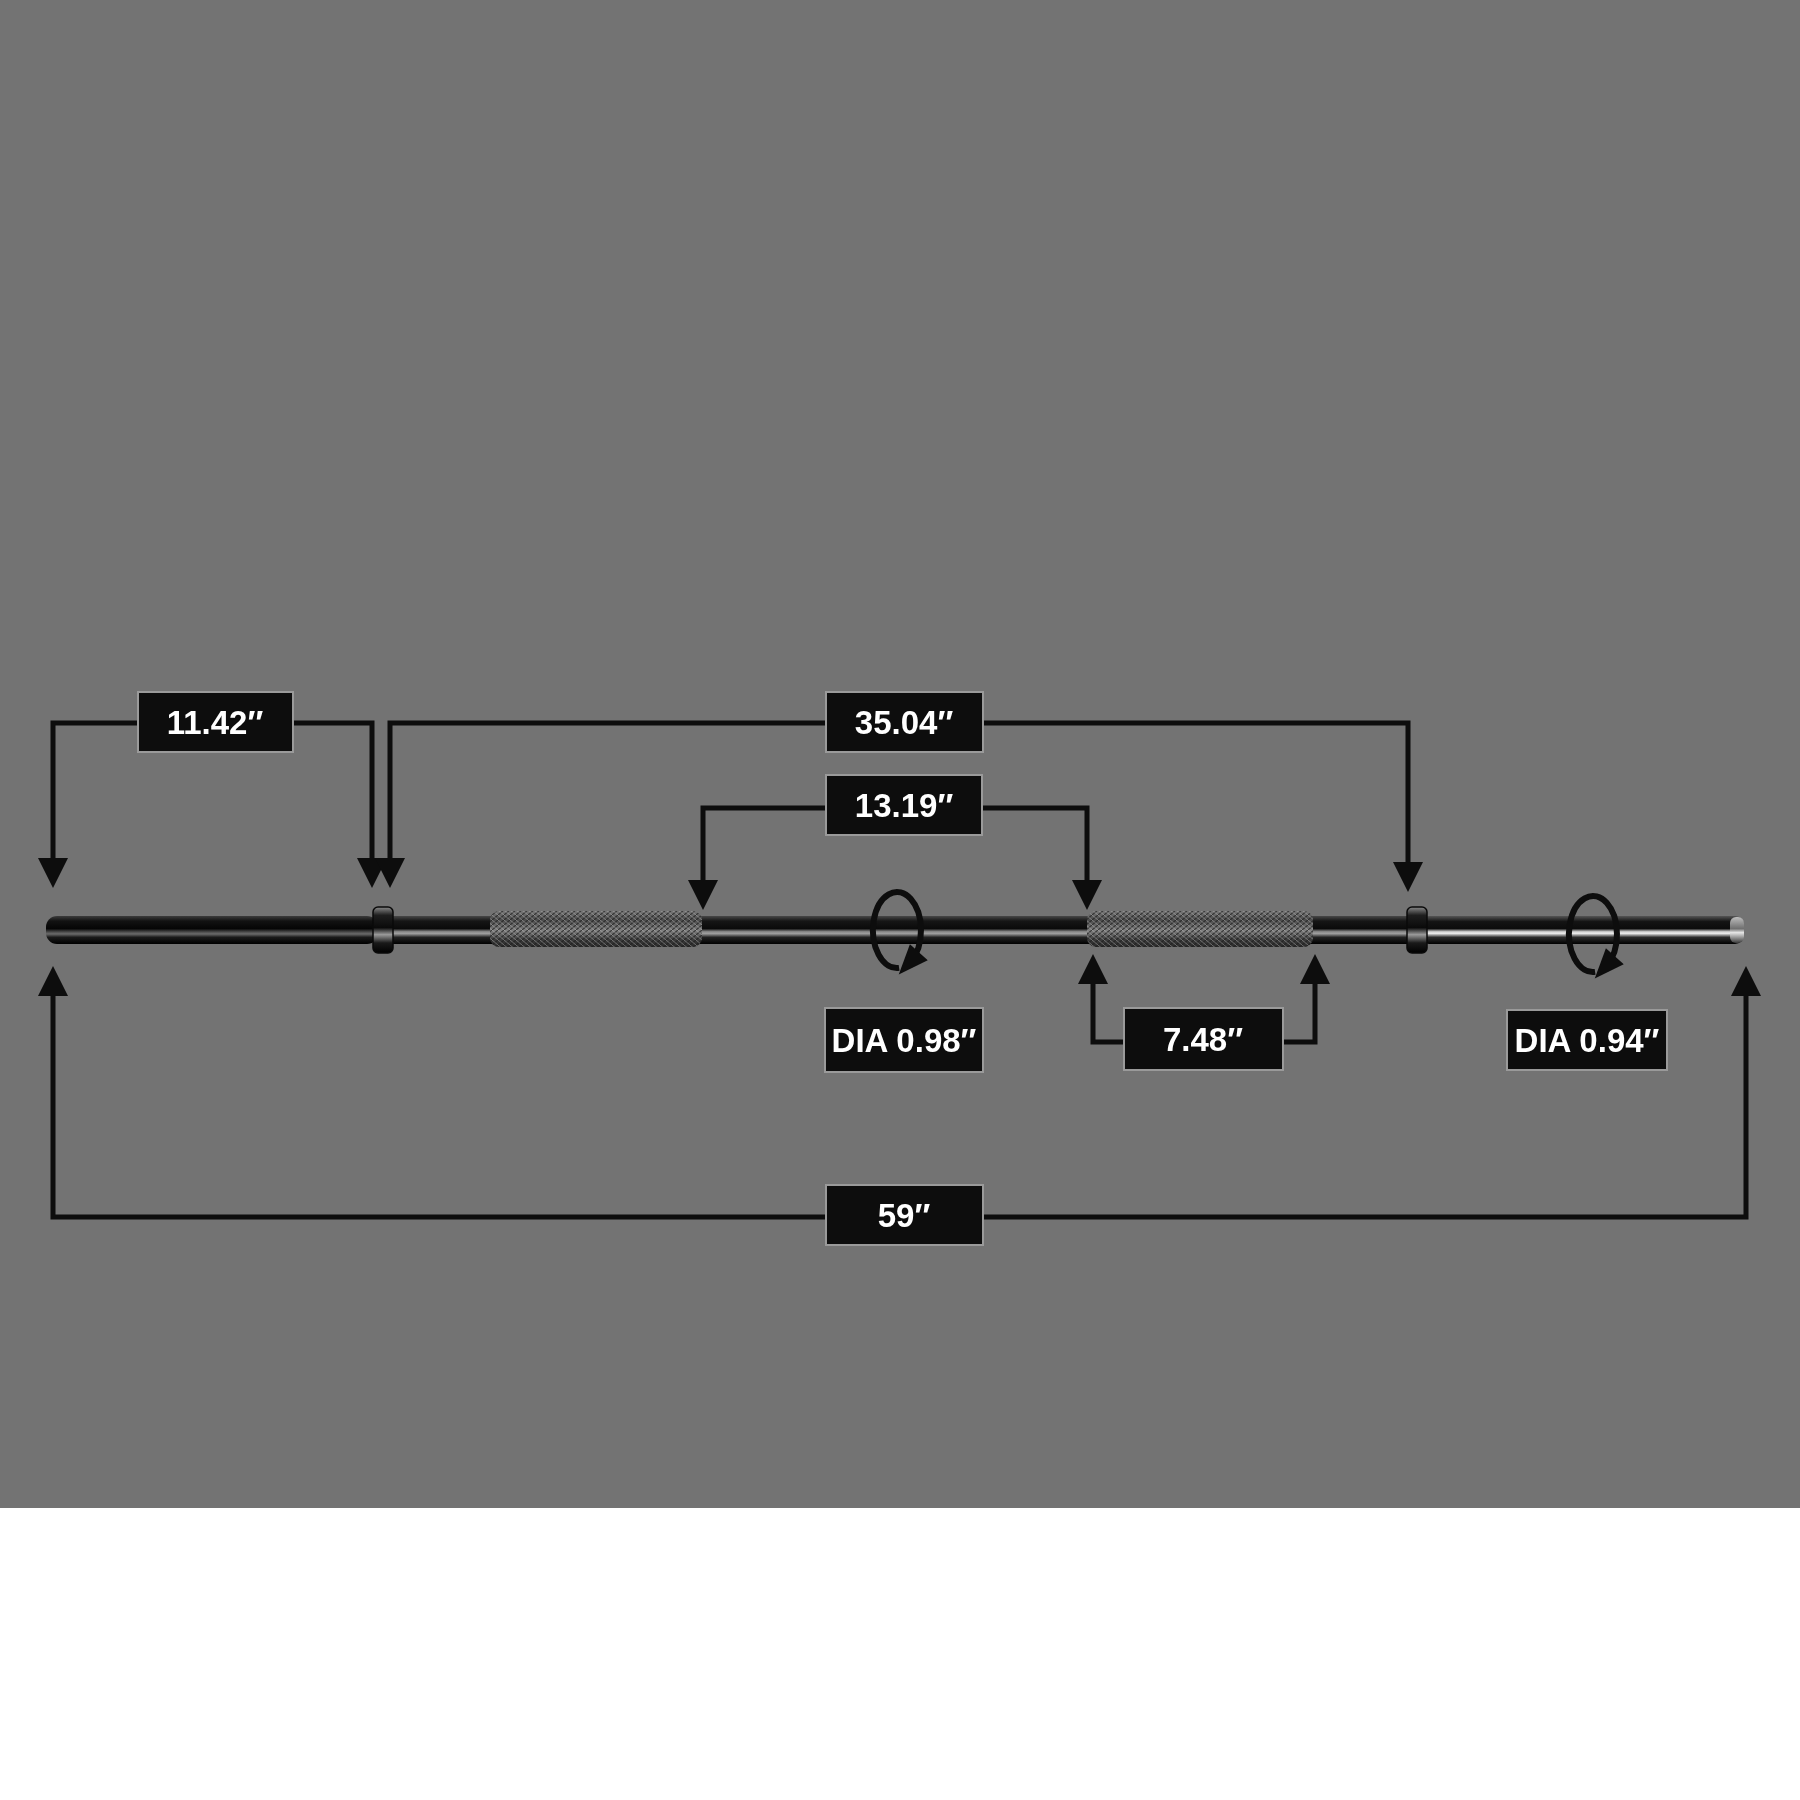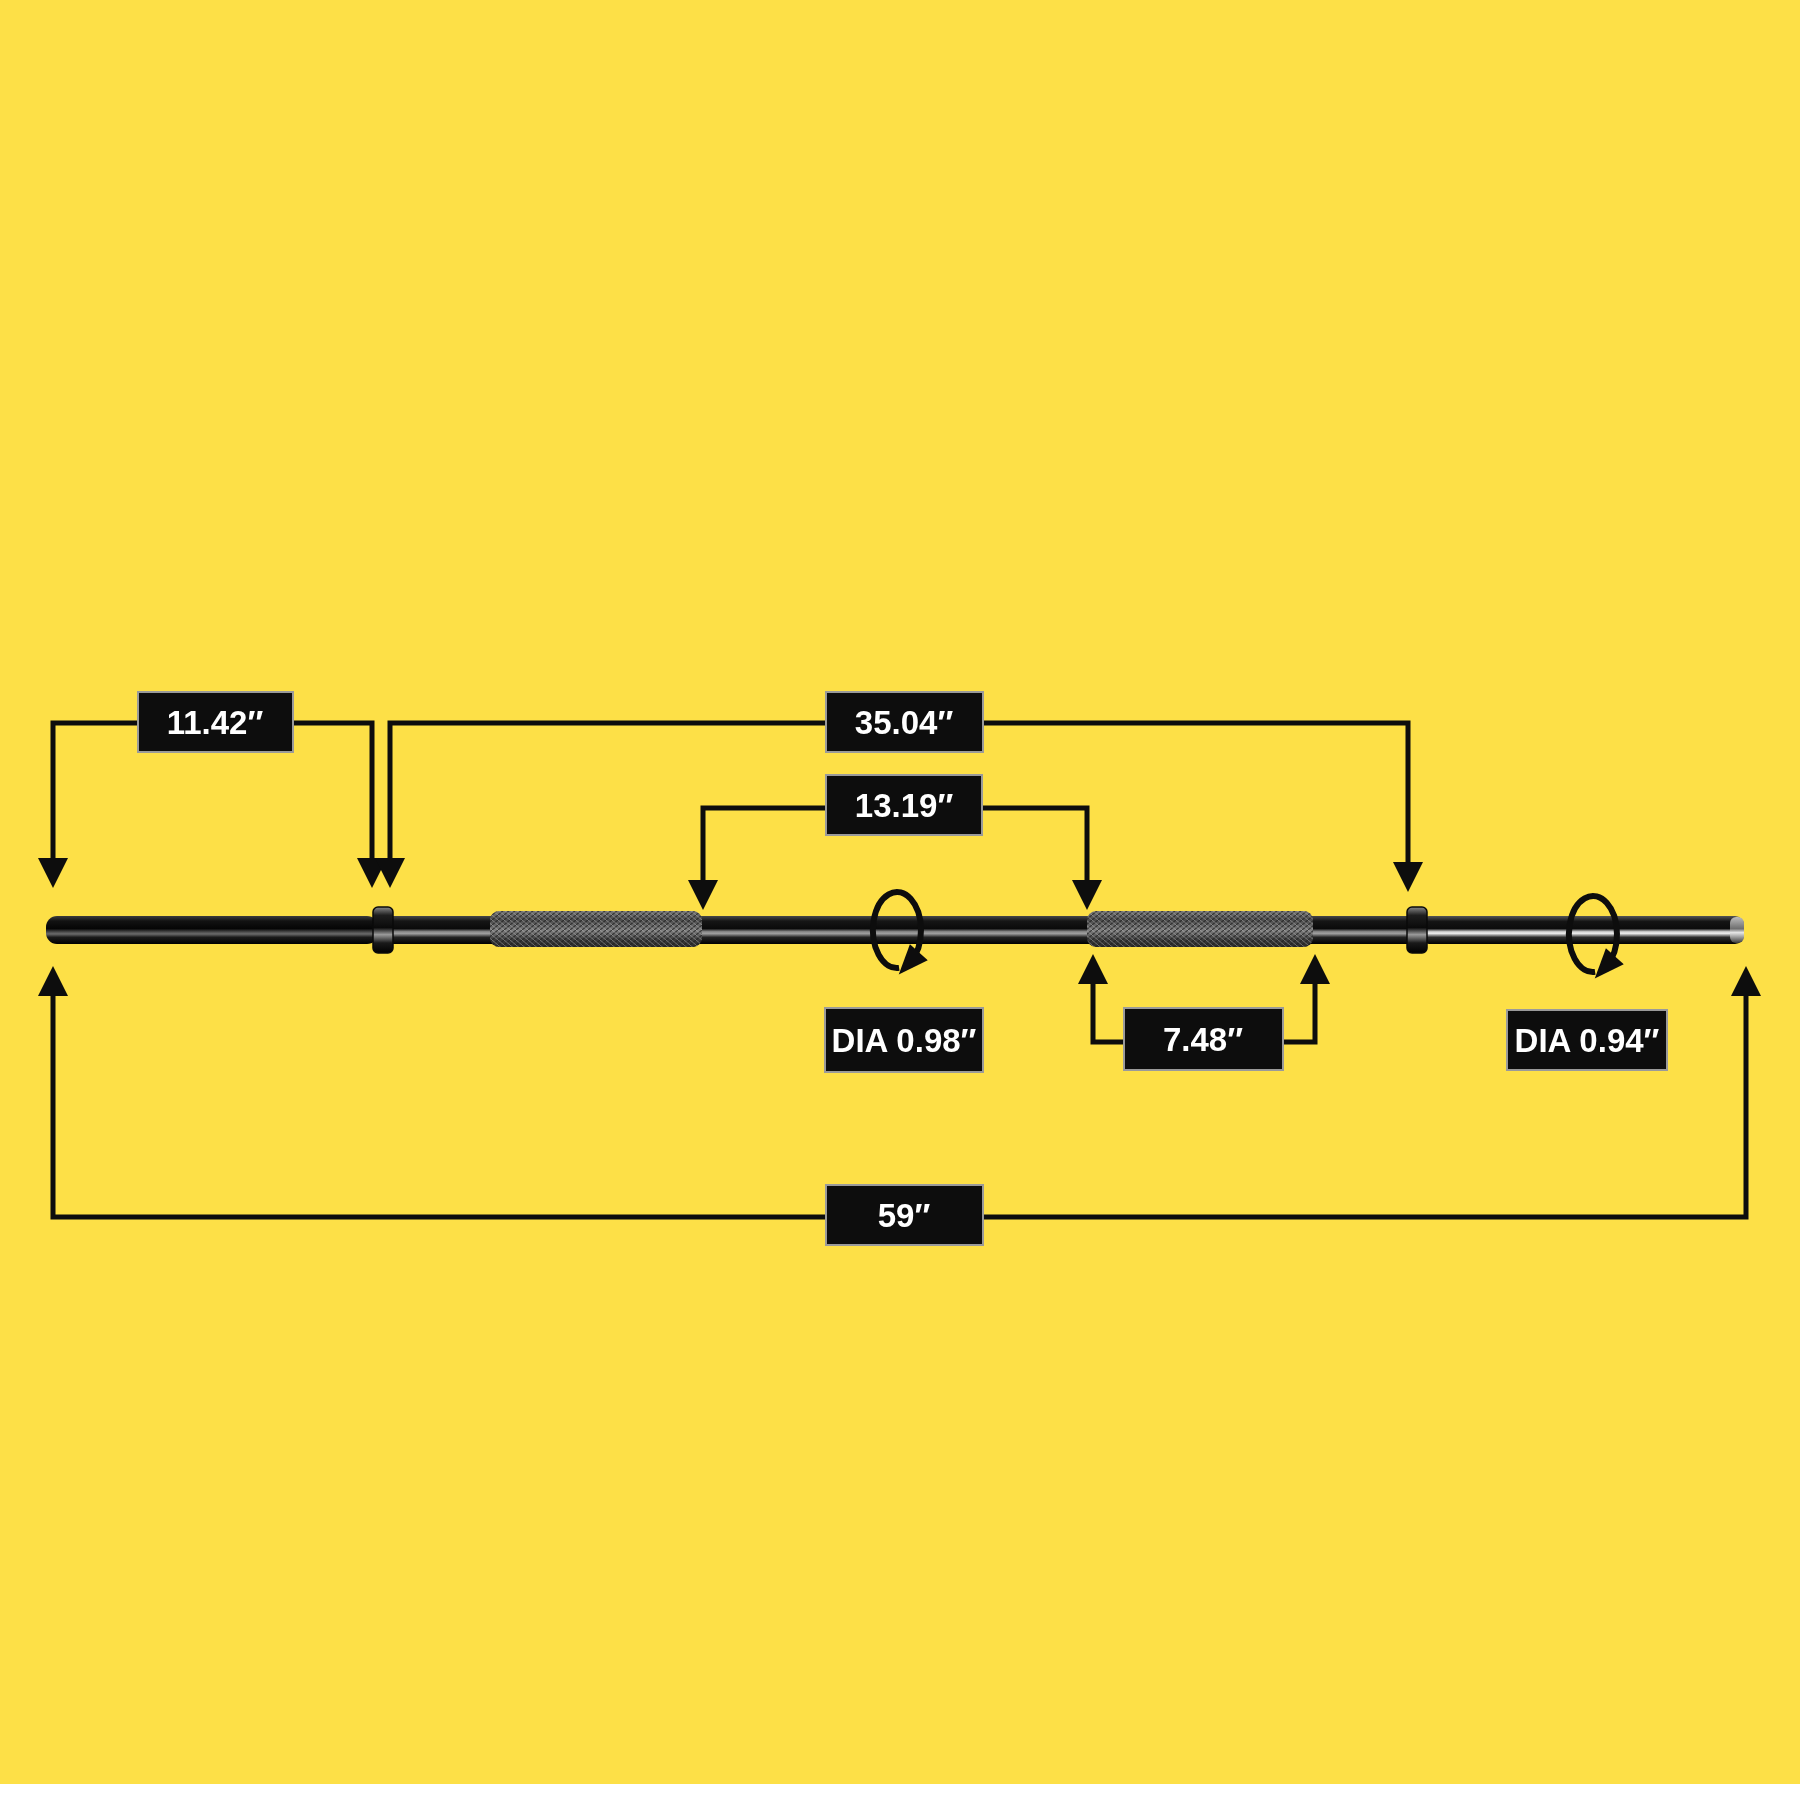--- a/index.html
+++ b/index.html
@@ -1,20 +1,20 @@
 <!DOCTYPE html>
 <html><head>
 <meta charset="utf-8">
 <style>
   html, body { margin: 0; padding: 0; background: #ffffff; }
   .canvas {
     position: relative;
     width: 1800px;
-    height: 1784px;
-    background: #fde047;
+    height: 1508px;
+    background: #737373;
     font-family: "Liberation Sans", "DejaVu Sans", sans-serif;
   }
   svg { display: block; }
   .dim-line { stroke: #0d0d0d; stroke-width: 5; fill: none; }
   .dim-head { fill: #0d0d0d; }
   .label-box { fill: #0d0d0d; stroke: #9a9a9a; stroke-width: 2; }
   .label-text {
     fill: #ffffff;
     font-family: "Liberation Sans", "DejaVu Sans", sans-serif;
     font-size: 33px;

